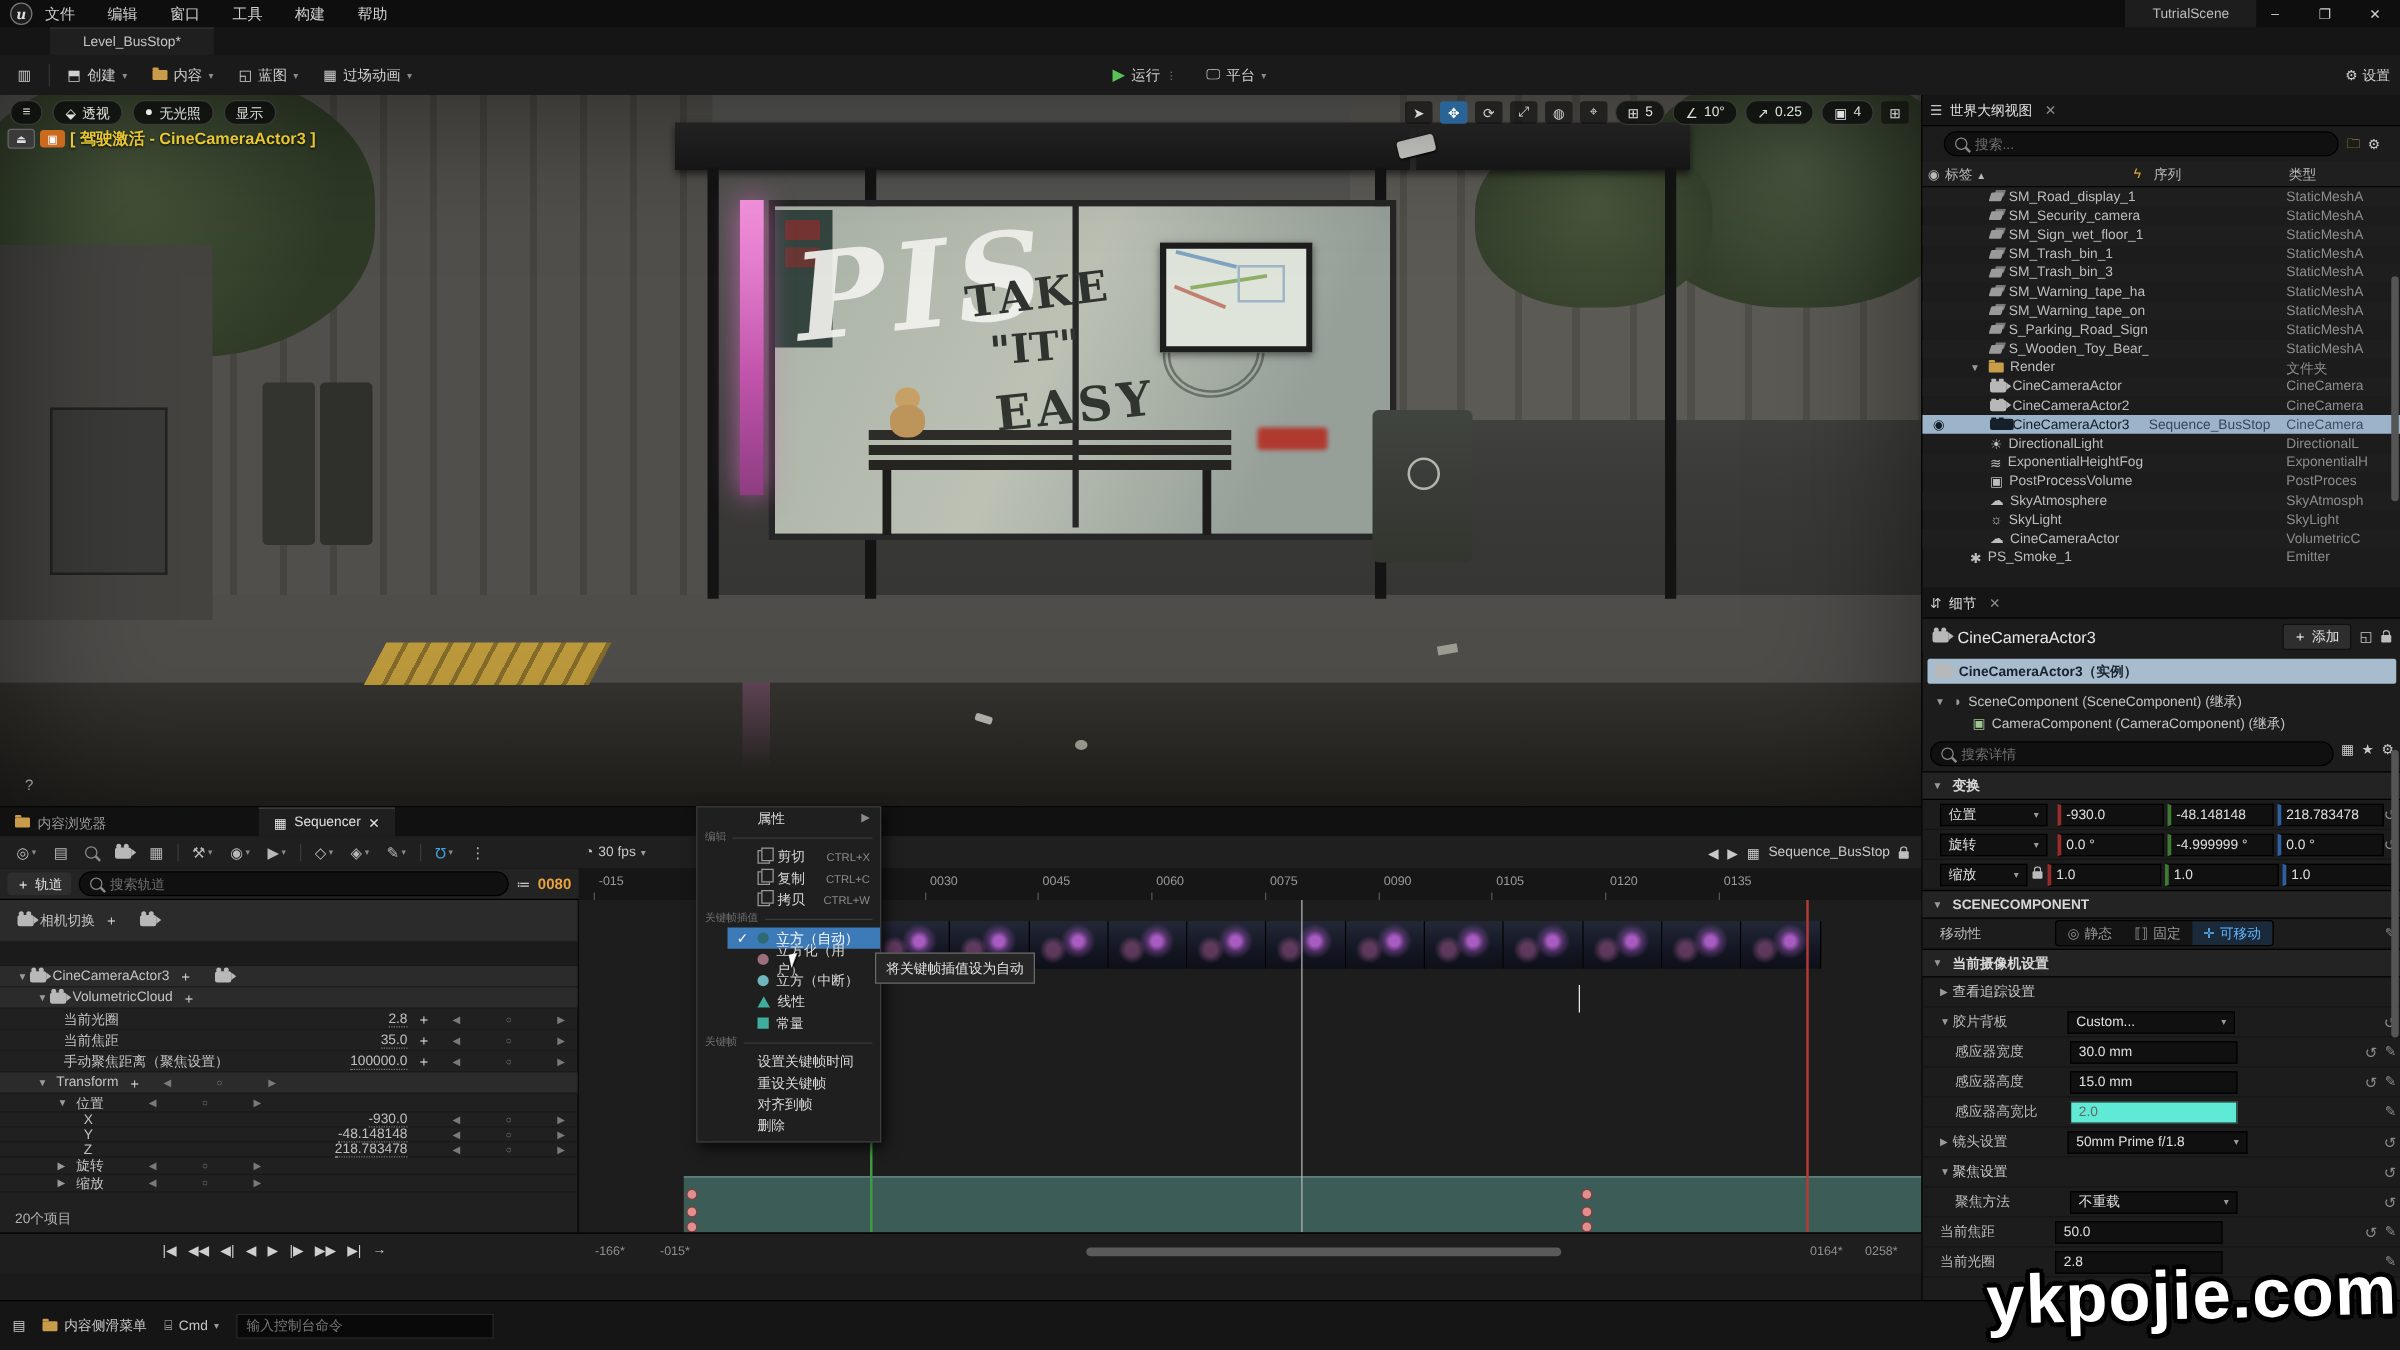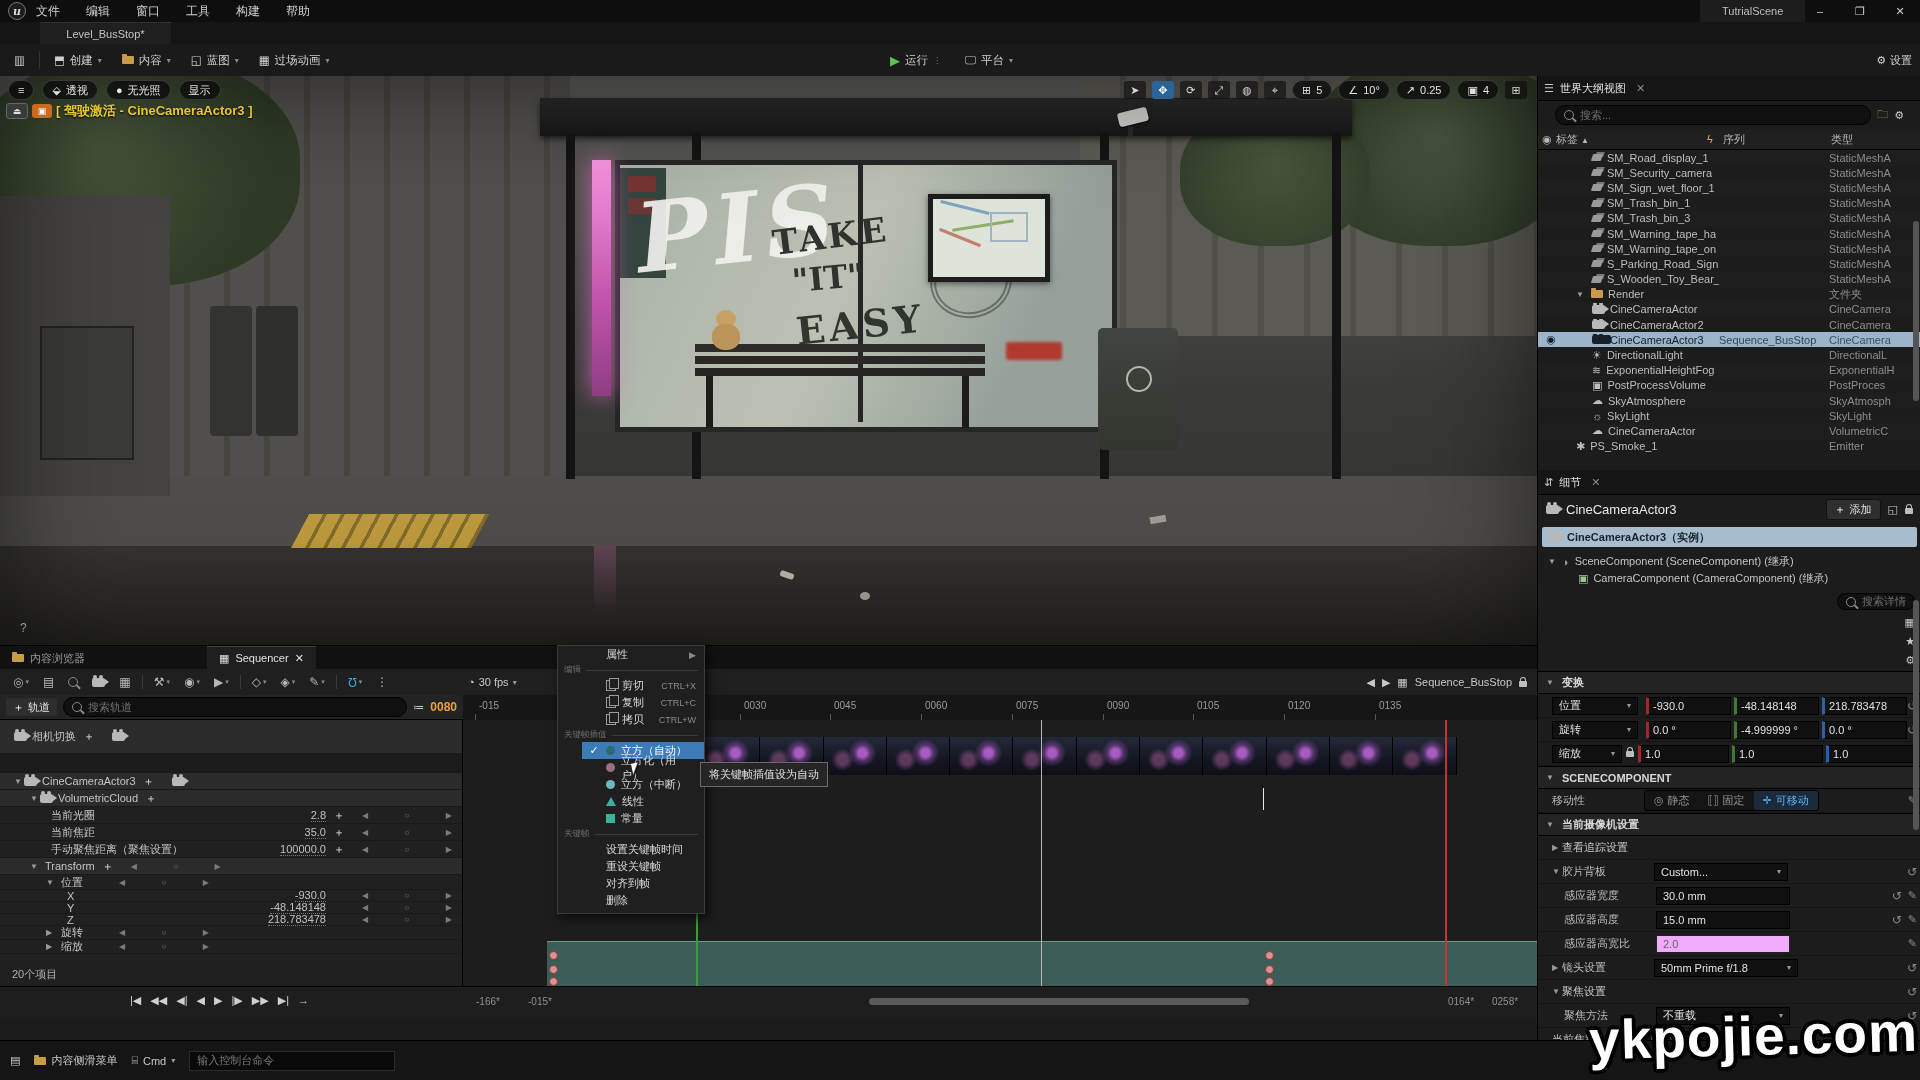--- a/index.html
+++ b/index.html
@@ -79,30 +79,30 @@
   .i-lock{width:8px;height:6px;background:#bdbdbd;border-radius:1px;position:relative;margin-top:4px;}
   .i-lock::before{content:"";position:absolute;left:1px;top:-4px;width:4px;height:4px;border:1.5px solid #bdbdbd;border-bottom:none;border-radius:3px 3px 0 0;}
   .caret{color:#9a9a9a;font-size:8px;width:10px;flex:none;}
   
   #details{left:1537px;top:470px;width:383px;height:570px;}
   #det-header{height:28px;display:flex;align-items:center;gap:7px;padding:0 8px;background:#1c1c1c;}
   #det-header .nm{font-size:13px;color:#e8e8e8;flex:1;}
   .addbtn{background:#2e2e2e;border:1px solid #111;border-radius:3px;color:#e0e0e0;height:19px;display:flex;align-items:center;gap:4px;padding:0 8px;}
   #det-instance{height:20px;margin:4px 4px 0 4px;background:#a7bccd;color:#16222e;display:flex;align-items:center;gap:6px;padding:0 6px;border-radius:2px;font-weight:bold;}
   .dtree{display:flex;align-items:center;gap:5px;height:17px;color:#c4c4c4;}
-  .dsearchrow{display:flex;align-items:flex-end;gap:6px;padding:4px 6px;flex-direction:column;}
+  .dsearchrow{display:flex;align-items:flex-start;gap:6px;padding:4px 6px;}
   .dsec{height:21px;background:#232323;border-top:1px solid #000;border-bottom:1px solid #000;display:flex;align-items:center;gap:6px;padding:0 8px;color:#d8d8d8;font-weight:bold;}
   .drow{display:flex;align-items:center;height:23px;padding:0 4px 0 14px;border-bottom:1px solid #141414;}
   .dlabel{width:92px;color:#bdbdbd;flex:none;}
   .vec{display:flex;gap:3px;flex:1;}
   .vbox{flex:1;background:#101010;border:1px solid #000;height:16px;display:flex;align-items:center;padding:0 4px;color:#e0e0e0;border-left-width:3px;}
   .vx{border-left-color:#962c2c;} .vy{border-left-color:#3f7a34;} .vz{border-left-color:#2e5f9e;}
   .ddrop{background:#101010;border:1px solid #000;height:16px;display:flex;align-items:center;justify-content:space-between;padding:0 6px;color:#e0e0e0;width:120px;}
   .dinput{background:#101010;border:1px solid #000;height:16px;display:flex;align-items:center;padding:0 6px;color:#e0e0e0;width:120px;}
-  .dinput.dis{color:#666;border-color:#222;background:#f0abfc;}
+  .dinput.dis{color:#666;border-color:#222;background:#5eead4;}
   .rst{color:#8a8a8a;margin-left:auto;font-size:12px;}
   .brush{color:#8a8a8a;font-size:11px;margin-left:6px;}
   .segw{display:flex;background:#141414;border:1px solid #000;border-radius:3px;overflow:hidden;}
   .seg{padding:2px 9px;color:#9a9a9a;display:flex;gap:4px;align-items:center;}
   .seg.on{background:#1b2a3a;color:#5fb7ff;}
   .lilcaret{font-size:8px;color:#9a9a9a;}
   
   #sequencer{left:0;top:645px;width:1537px;height:395px;background:#1b1b1b;border-top:1px solid #000;}
   #seq-tabs{height:23px;background:#111;display:flex;align-items:flex-end;}
   .stab{height:22px;display:flex;align-items:center;gap:6px;padding:0 12px;color:#9a9a9a;}

